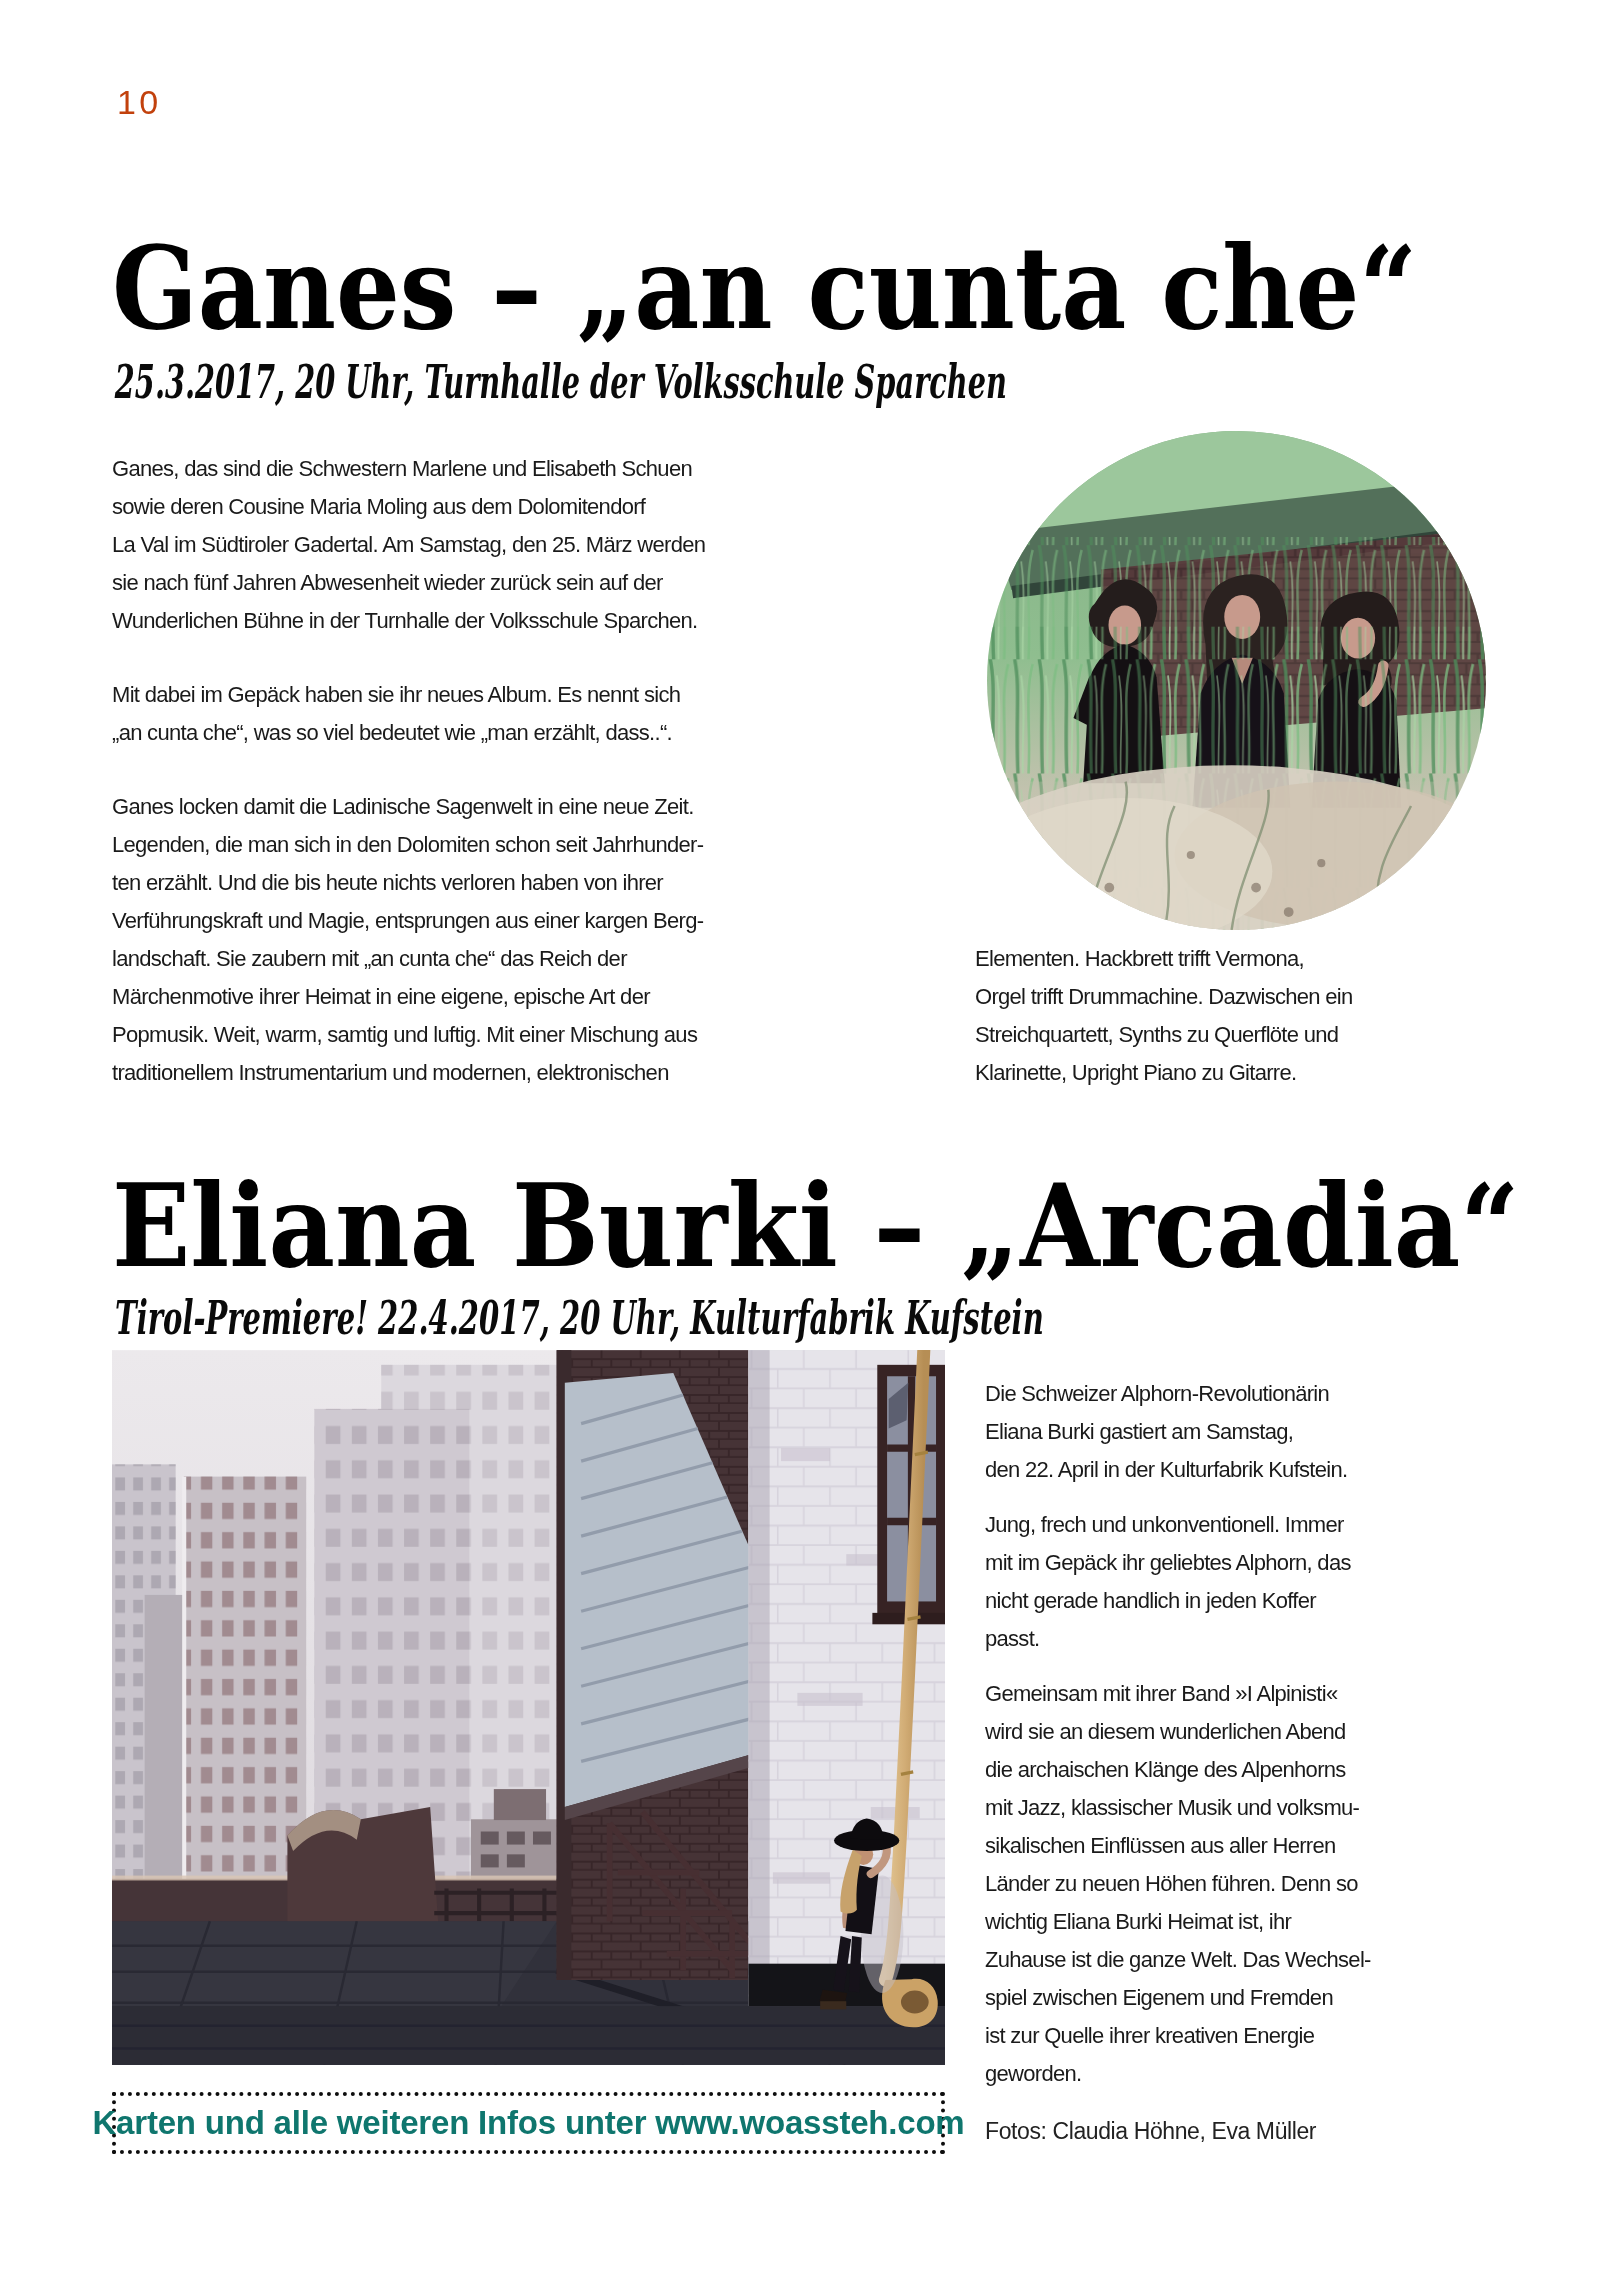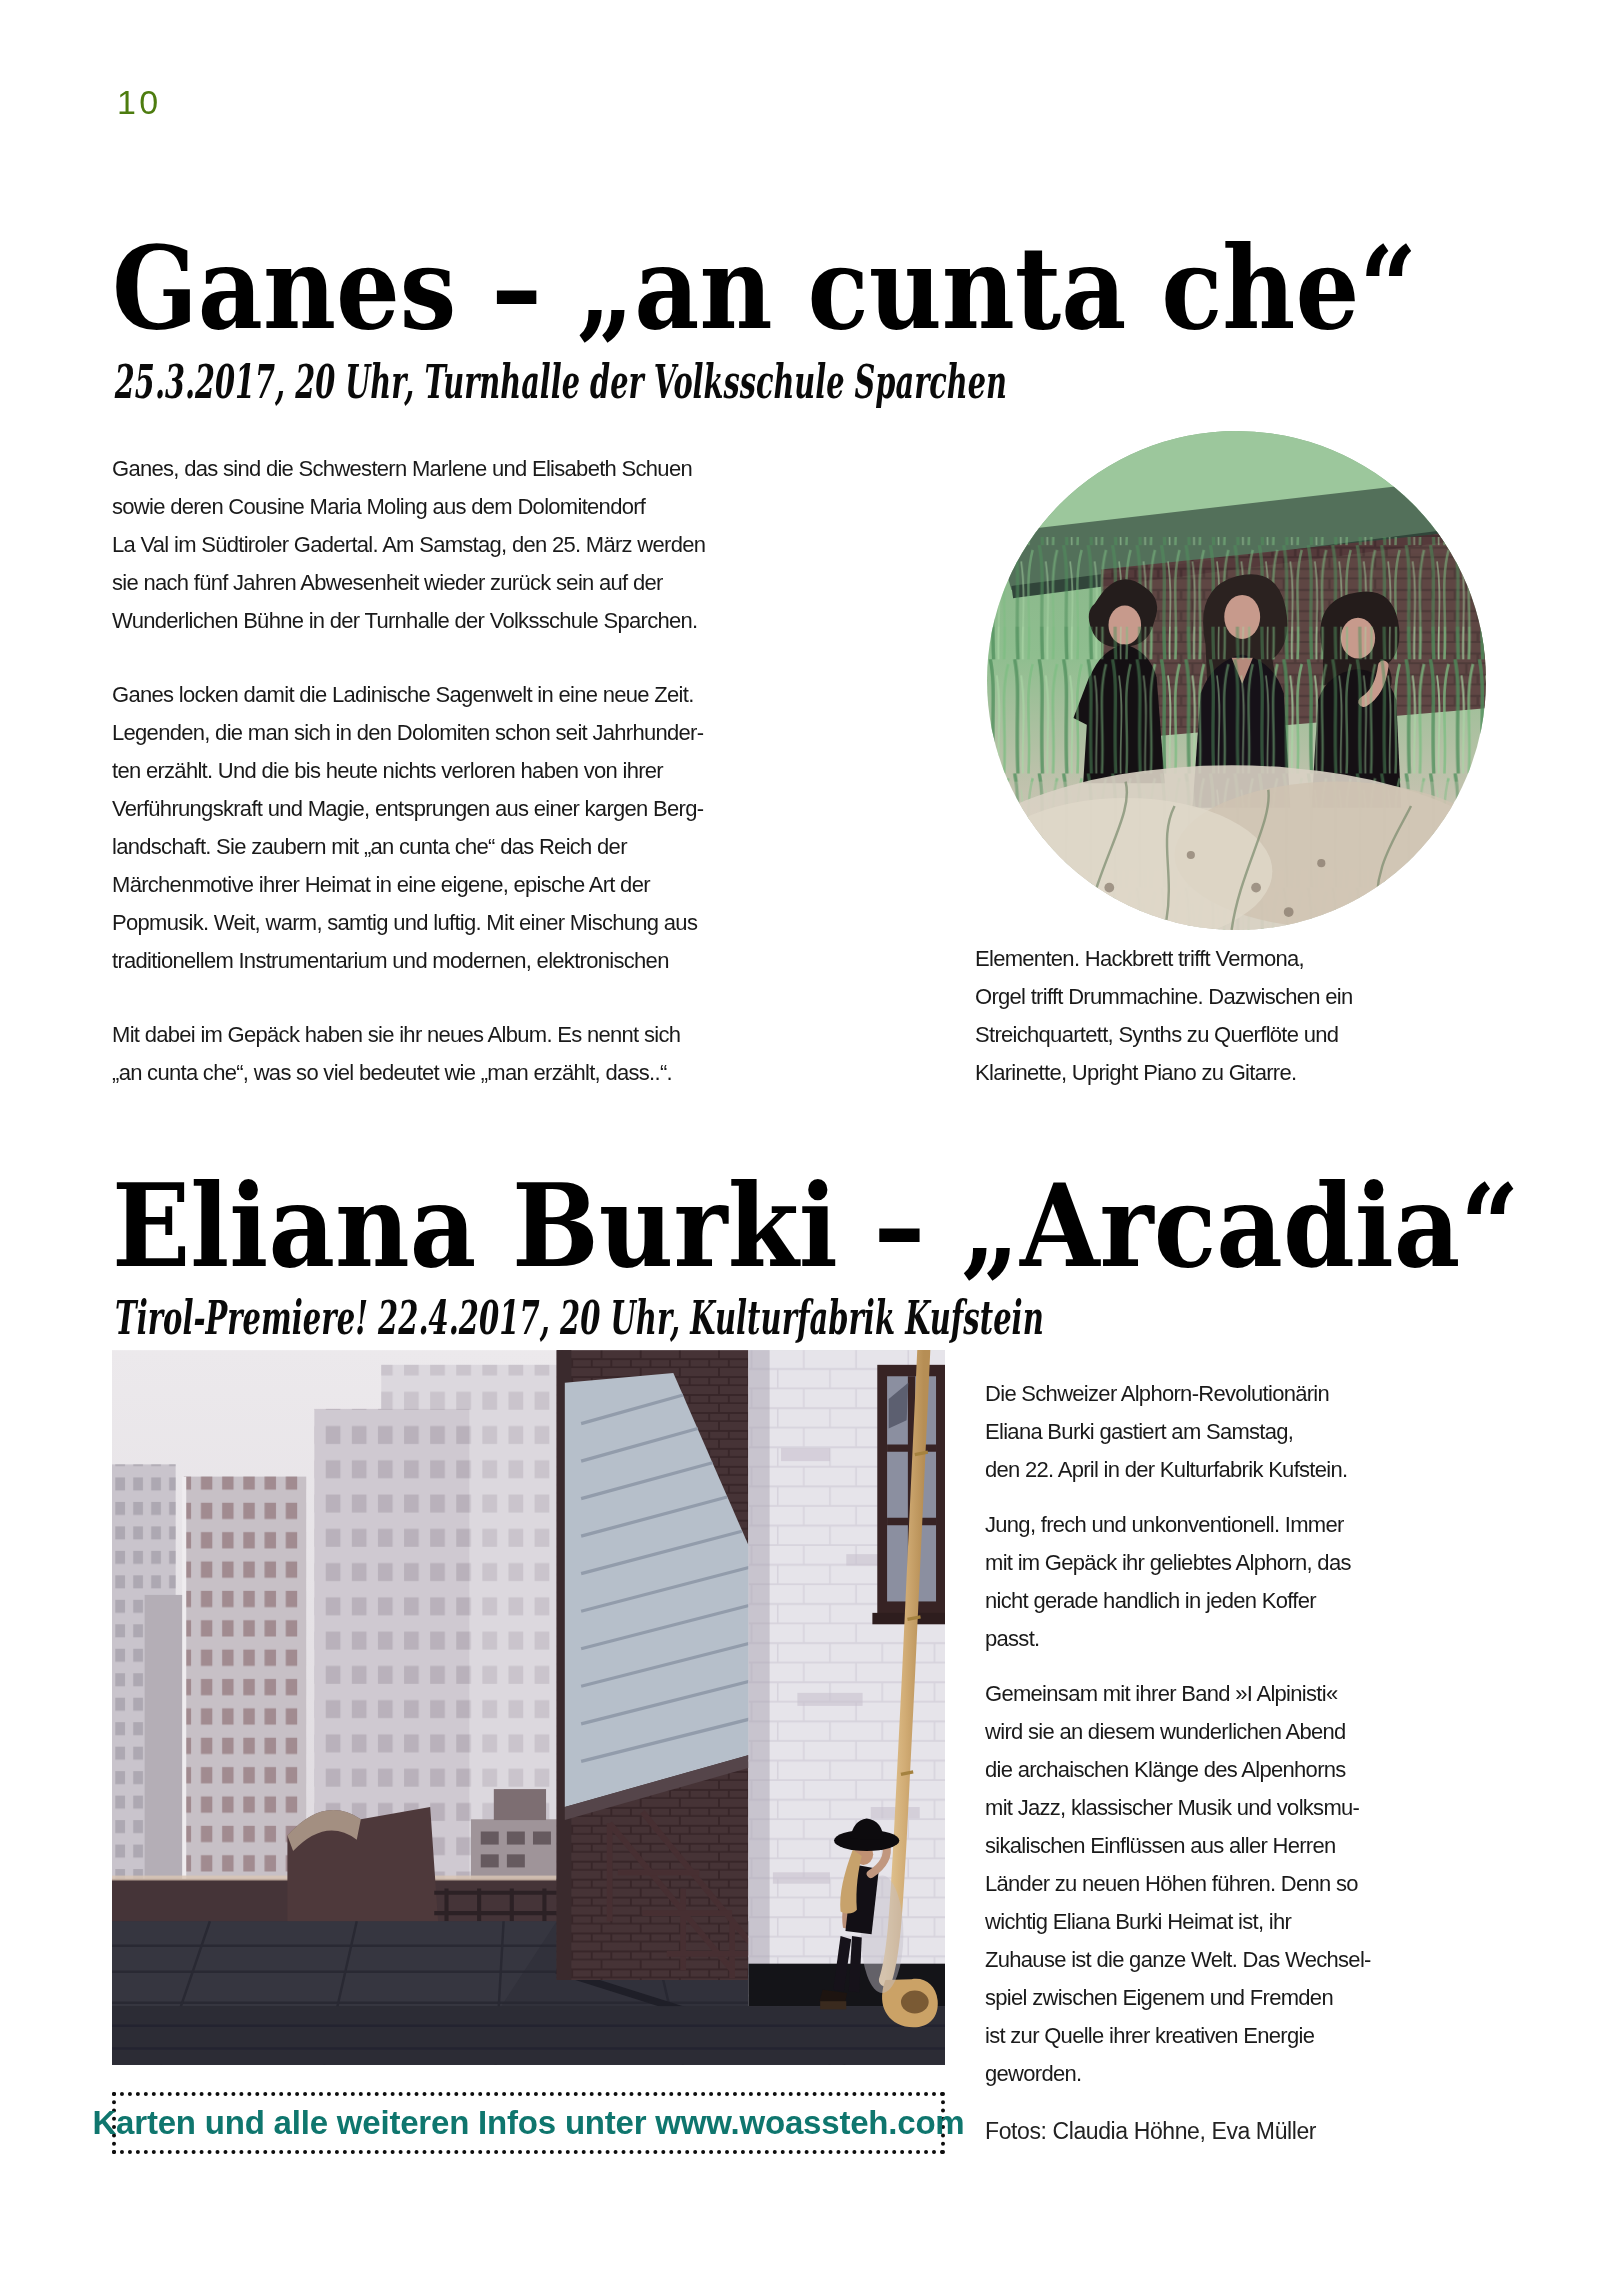--- a/index.html
+++ b/index.html
@@ -7,21 +7,21 @@
     position:relative;
     width:1618px;height:2284px;
     background:#ffffff;
     font-family:"Liberation Sans",sans-serif;
     color:#1a1a1a;
     overflow:hidden;
   }
   .abs{position:absolute;}
   .pagenum{
     left:117px;top:83px;
-    font-size:34px;font-weight:400;letter-spacing:3.3px;color:#4d7c0f;
+    font-size:34px;font-weight:400;letter-spacing:3.3px;color:#c2410c;
   }
   .headline-svg{left:112px;overflow:visible;}
   .headline-text{
     font-family:"DejaVu Serif",serif;
     font-weight:bold;
     fill:#000000;
   }
   .subhead-text{
     font-family:"DejaVu Serif",serif;
     font-weight:bold;
@@ -80,30 +80,30 @@
   <svg class="abs headline-svg" style="top:346px;" width="979" height="73" viewBox="0 0 1200 90">
     <text class="subhead-text" x="0" y="64" font-size="58" textLength="1100" lengthAdjust="spacingAndGlyphs">25.3.2017, 20 Uhr, Turnhalle der Volksschule Sparchen</text>
   </svg>
 
   <div class="abs body-col a1" style="left:112px;top:450px;width:877px;">
     <p>Ganes, das sind die Schwestern Marlene und Elisabeth Schuen
 sowie deren Cousine Maria Moling aus dem Dolomitendorf
 La Val im Südtiroler Gadertal. Am Samstag, den 25. März werden
 sie nach fünf Jahren Abwesenheit wieder zurück sein auf der
 Wunderlichen Bühne in der Turnhalle der Volksschule Sparchen.</p>
+    <p>Mit dabei im Gepäck haben sie ihr neues Album. Es nennt sich
+„an cunta che“, was so viel bedeutet wie „man erzählt, dass..“.</p>
     <p>Ganes locken damit die Ladinische Sagenwelt in eine neue Zeit.
 Legenden, die man sich in den Dolomiten schon seit Jahrhunder-
 ten erzählt. Und die bis heute nichts verloren haben von ihrer
 Verführungskraft und Magie, entsprungen aus einer kargen Berg-
 landschaft. Sie zaubern mit „an cunta che“ das Reich der
 Märchenmotive ihrer Heimat in eine eigene, epische Art der
 Popmusik. Weit, warm, samtig und luftig. Mit einer Mischung aus
 traditionellem Instrumentarium und modernen, elektronischen</p>
-    <p>Mit dabei im Gepäck haben sie ihr neues Album. Es nennt sich
-„an cunta che“, was so viel bedeutet wie „man erzählt, dass..“.</p>
   </div>
 
   <div class="abs circle-photo">
     <svg width="499" height="499" viewBox="0 0 612 612">
       <defs>
         <linearGradient id="ggrad" x1="0" y1="0" x2="0" y2="1">
           <stop offset="0" stop-color="#86b087"></stop>
           <stop offset="0.45" stop-color="#8fbe8f"></stop>
           <stop offset="0.72" stop-color="#c2c2ae"></stop>
           <stop offset="1" stop-color="#d8d1c3"></stop>

